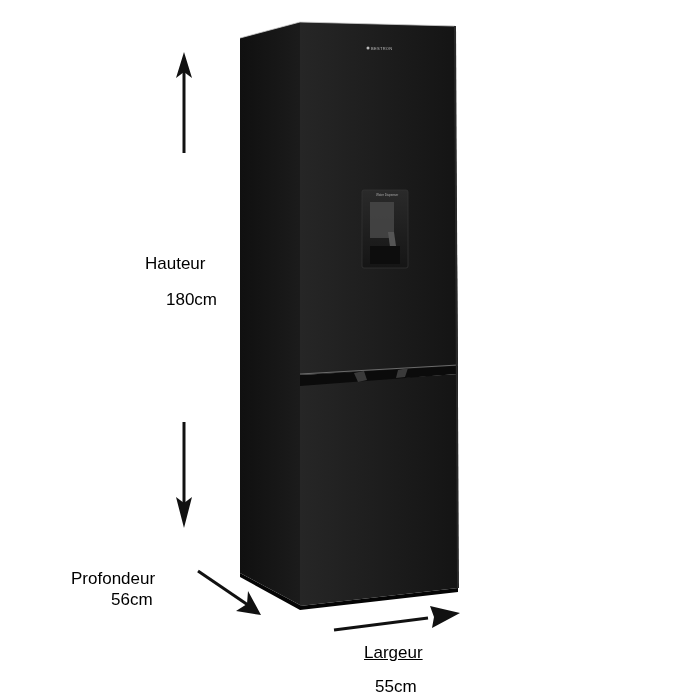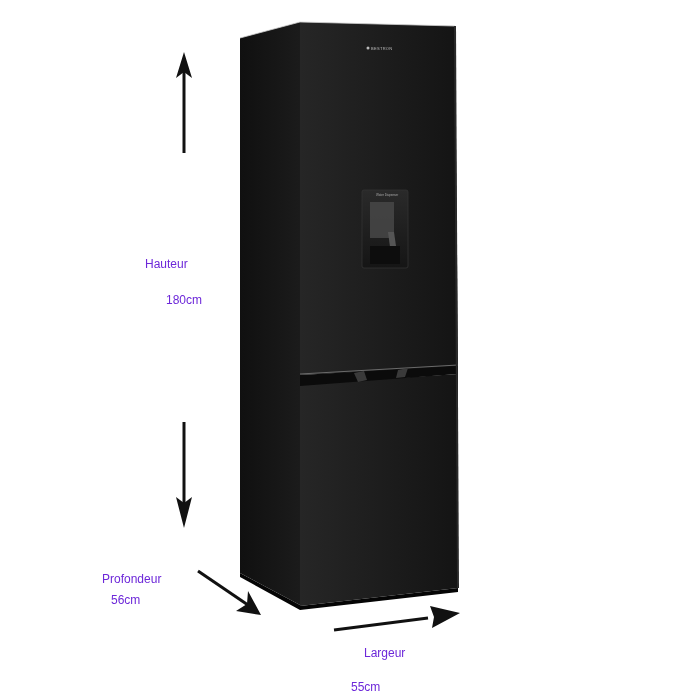--- a/index.html
+++ b/index.html
@@ -2,21 +2,21 @@
 <html><head>
   <meta charset="utf-8">
   <style>
     html, body { margin: 0; padding: 0; }
     body {
       width: 700px; height: 700px; background: #ffffff;
       position: relative; overflow: hidden;
       font-family: "Liberation Sans", sans-serif;
     }
     .label {
-      position: absolute; color: #6d28d9; font-size: 12px; line-height: 20px;
+      position: absolute; color: #000000; font-size: 17px; line-height: 20px;
       white-space: nowrap;
     }
     svg.scene { position: absolute; left: 0; top: 0; }
     .brand {
       position: absolute; left: 371px; top: 46px; font-size: 4px; color: #bdbdbd;
       letter-spacing: 0.3px;
     }
     .dispenser-label {
       position: absolute; left: 376px; top: 193px; font-size: 3px; color: #aaaaaa;
     }
@@ -86,17 +86,17 @@
     <polygon points="460,613 430,606 434,617 432,628" fill="#111"></polygon>
   </g>
 </svg>
 
 <div class="brand">BESTRON</div>
 <div class="dispenser-label">Water Dispenser</div>
 
 <div class="label" style="left:145px; top:254px;">Hauteur</div>
 <div class="label" style="left:166px; top:290px;">180cm</div>
 
-<div class="label" style="left:102px; top:569px;">Profondeur</div>
+<div class="label" style="left:71px; top:569px;">Profondeur</div>
 <div class="label" style="left:111px; top:590px;">56cm</div>
 
-<div class="label" style="left:364px; top:643px;">Largeur</div>
-<div class="label" style="left:351px; top:677px;text-align:right;">55cm</div>
+<div class="label" style="left:364px; top:643px;text-decoration:underline;">Largeur</div>
+<div class="label" style="left:375px; top:677px;text-align:right;">55cm</div>
 
 </body></html>

